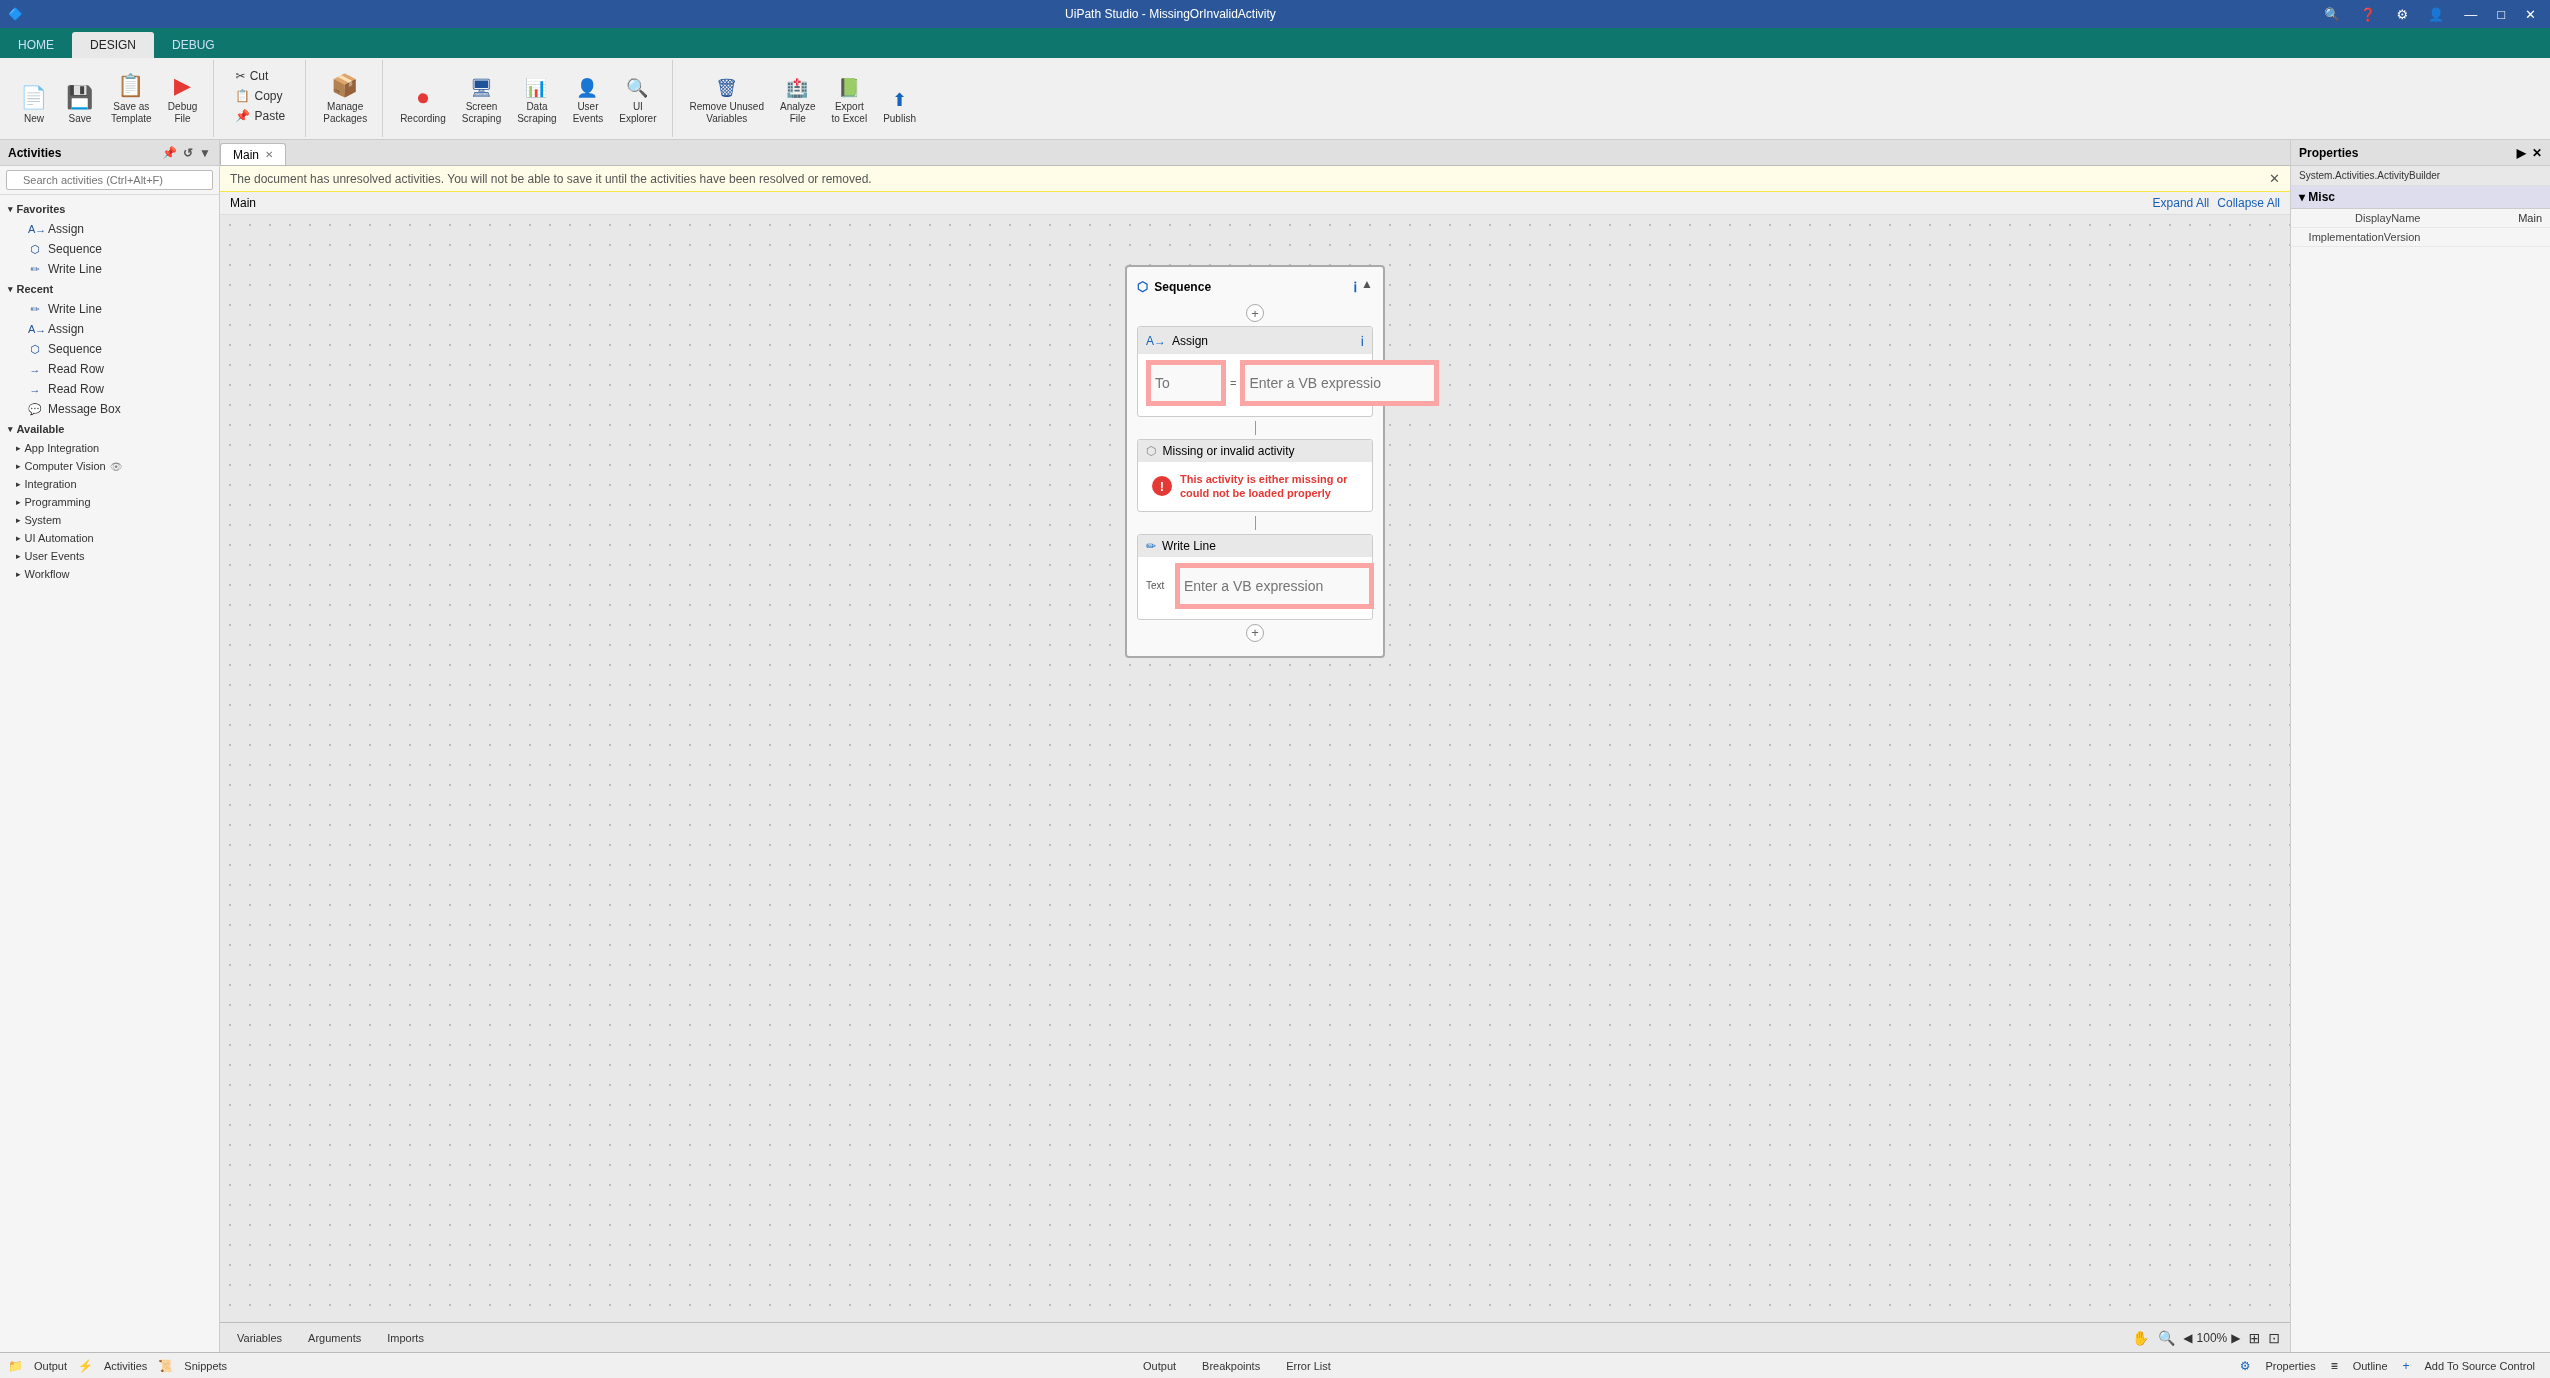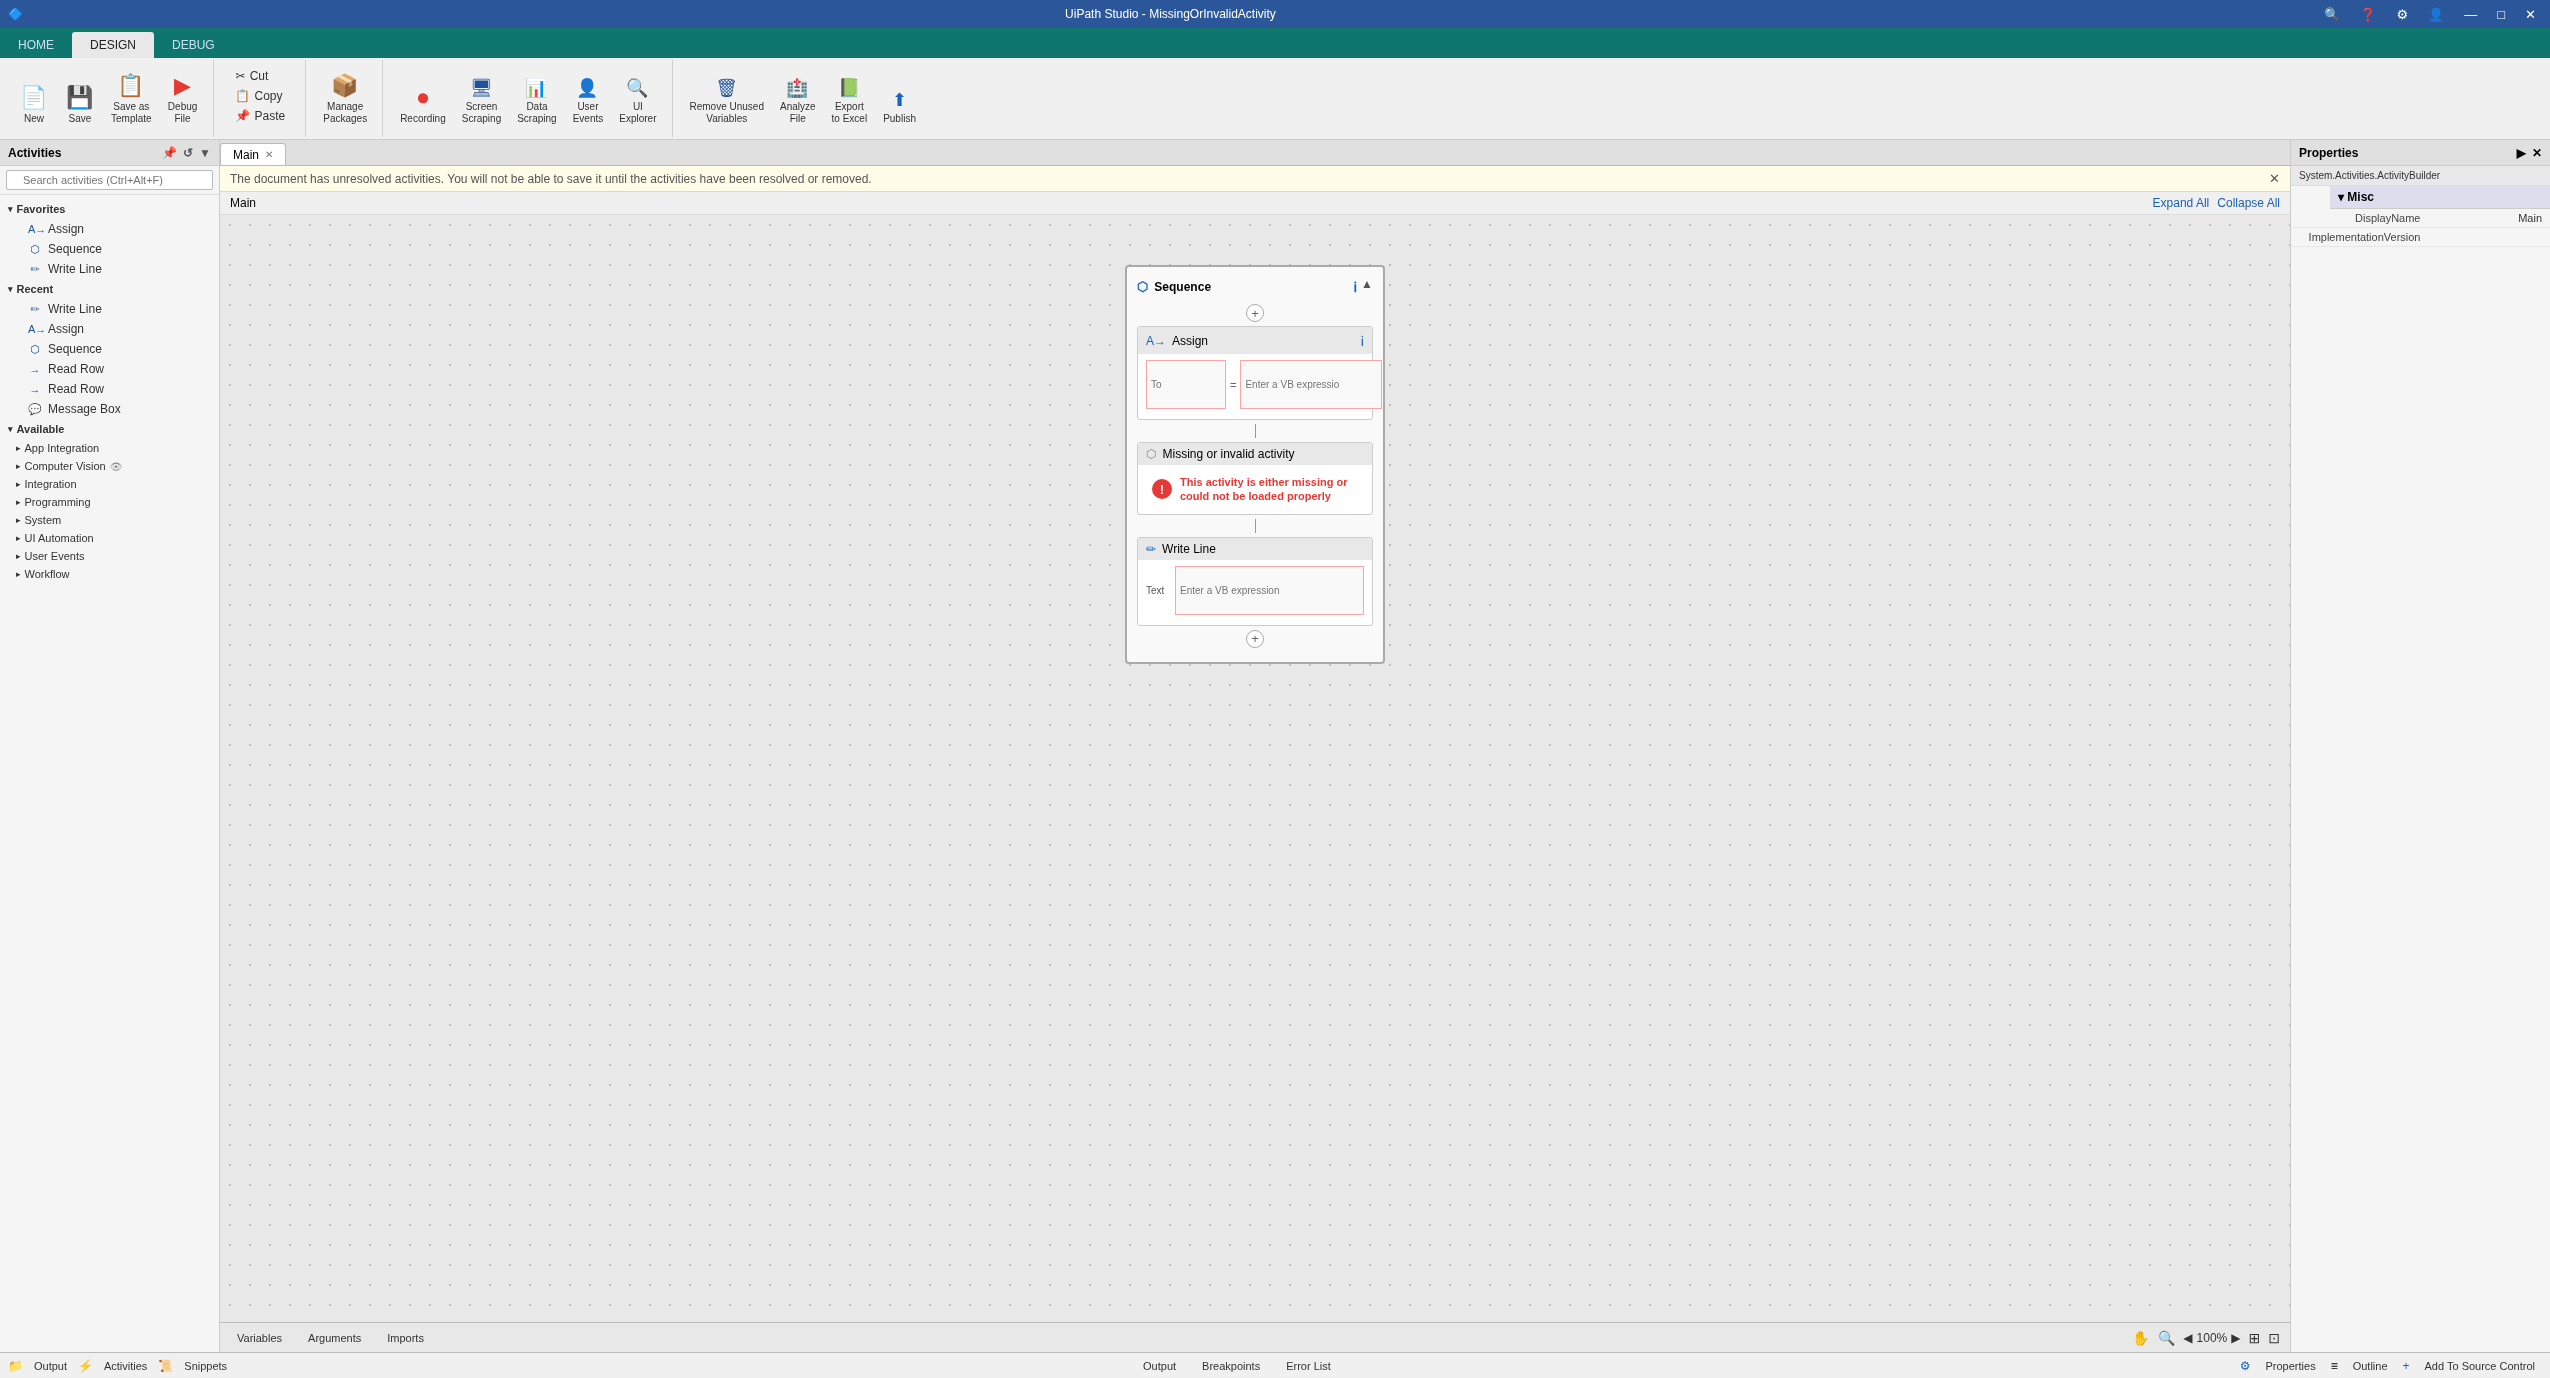--- a/index.html
+++ b/index.html
@@ -229,22 +229,22 @@
       background: #e8e8e8; padding: 4px 8px;
       display: flex; align-items: center; justify-content: space-between;
       font-size: 11px; border-radius: 3px 3px 0 0;
     }
     .wf-activity-body { padding: 6px 8px; }
     .wf-field-row {
       display: flex; align-items: center; gap: 4px; margin-bottom: 4px;
     }
     .wf-field-label { font-size: 10px; color: #555; min-width: 25px; }
     .wf-field-input {
-      flex: 1; border: 1px solid #fca5a5; padding: 18px 4px;
-      font-size: 10px; color: #888; background: #f9f9f9;
+      flex: 1; border: 5px solid #fca5a5; padding: 10px 4px;
+      font-size: 14px; color: #888; background: #f9f9f9;
     }
     .wf-field-eq { font-size: 11px; color: #666; }
     .wf-connector {
       width: 1px; height: 14px; background: #999;
       margin: 0 auto;
     }
     .wf-missing {
       border: 1px solid #ccc; background: #fff; border-radius: 3px;
       margin: 4px 0; padding: 0;
     }
@@ -279,21 +279,21 @@
     .right-panel-header {
       background: #e0e0e0;
       padding: 4px 8px;
       font-size: 12px;
       font-weight: bold;
       display: flex; align-items: center; justify-content: space-between;
       border-bottom: 1px solid #ccc;
       height: 26px;
     }
     .props-type { font-size: 10px; color: #333; padding: 4px 8px; background: #e8e8e8; border-bottom: 1px solid #ddd; }
-    .props-section { font-size: 11px; font-weight: bold; padding: 4px 8px; background: #dde; border-bottom: 1px solid #ccc; margin-left: 39px; }
+    .props-section { font-size: 11px; font-weight: bold; padding: 4px 8px; background: #dde; border-bottom: 1px solid #ccc; }
     .props-row {
       display: flex; align-items: center; border-bottom: 1px solid #e8e8e8;
       padding: 3px 8px;
       text-align: right;
     }
     .props-key { font-size: 11px; color: #444; flex: 1; }
     .props-val { font-size: 11px; color: #333; flex: 1; }
 
     
     .bottom-bar {

